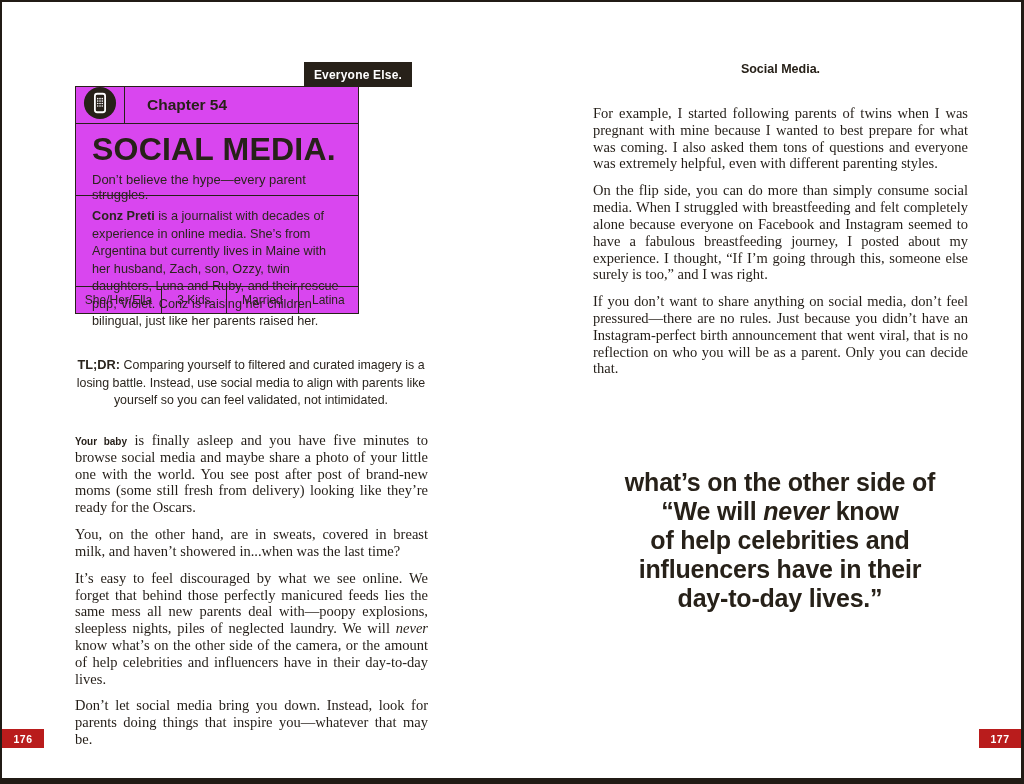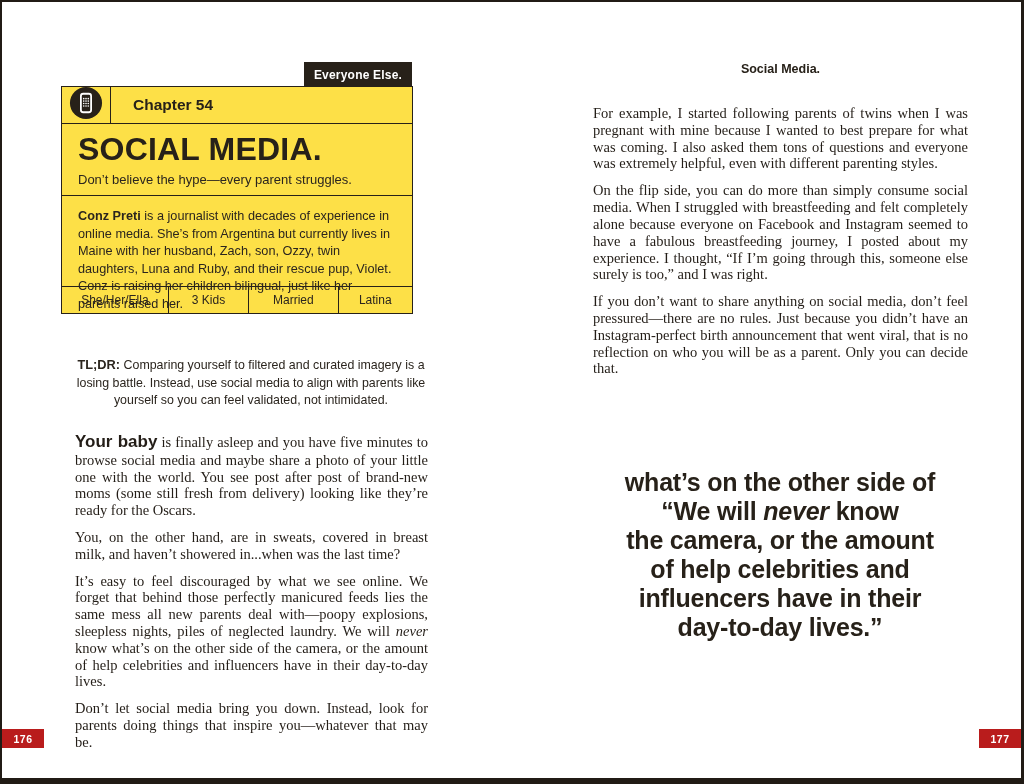--- a/index.html
+++ b/index.html
@@ -19,22 +19,22 @@
   .edge-right { top: 0; right: 0; width: 3px; height: 784px; }
 
   
   .tab {
     position: absolute; left: 304px; top: 62px; width: 108px; height: 25px;
     background: #272119; color: #fff;
     font-weight: bold; font-size: 12px; letter-spacing: 0.2px;
     display: flex; align-items: center; justify-content: center;
   }
   .chapter-box {
-    position: absolute; left: 61px; top: 86px; width: 352px;
-    border: 1.5px solid #272119; background: #fde047;
+    position: absolute; left: 75px; top: 86px; width: 284px;
+    border: 1.5px solid #272119; background: #d946ef;
   }
   .box-row-header {
     height: 37px; display: flex; align-items: stretch;
     border-bottom: 1.5px solid #272119;
   }
   .icon-cell {
     width: 49px; border-right: 1.5px solid #272119;
     display: flex; align-items: center; justify-content: center;
   }
   .chapter-cell {
@@ -69,21 +69,21 @@
   .tldr b { font-size: 12.8px; }
 
   .body-col {
     position: absolute;
     font-family: "Liberation Serif", serif;
     font-size: 14.5px; line-height: 1.16; text-align: justify; color: #231d17;
   }
   .body-left { left: 75px; top: 432px; width: 353px; }
   .body-right { left: 593px; top: 105px; width: 375px; }
   .body-col p { margin-bottom: 10px; }
-  .lead-sans { font-family: "Liberation Sans", sans-serif; font-weight: bold; font-size: 17px; }
+  .lead-sans { font-family: "Liberation Sans", sans-serif; font-weight: bold; font-size: 10px; }
 
   .page-num {
     position: absolute; top: 729px; height: 19px; width: 42px;
     background: #b91c1c; color: #fff; font-weight: bold; font-size: 10.5px;
     letter-spacing: 0.5px; display: flex; align-items: center; justify-content: center;
   }
   .pn-left { left: 2px; }
   .pn-right { left: 979px; }
 
   
@@ -174,19 +174,18 @@
 
 <div class="body-col body-right">
   <p>For example, I started following parents of twins when I was pregnant with mine because I wanted to best prepare for what was coming. I also asked them tons of questions and everyone was extremely helpful, even with different parenting styles.</p>
   <p>On the flip side, you can do more than simply consume social media. When I struggled with breastfeeding and felt completely alone because everyone on Facebook and Instagram seemed to have a fabulous breastfeeding journey, I posted about my experience. I thought, “If I’m going through this, someone else surely is too,” and I was right.</p>
   <p>If you don’t want to share anything on social media, don’t feel pressured—there are no rules. Just because you didn’t have an Instagram-perfect birth announcement that went viral, that is no reflection on who you will be as a parent. Only you can decide that.</p>
 </div>
 
 <div class="pull-quote">
   <div>what’s on the other side of</div>
   <div><span>“We will</span> <i>never</i> <span>know</span></div>
-  <div>the camera, or the amount</div>
   <div>of help celebrities and</div>
   <div>influencers have in their</div>
   <div>day-to-day lives.”</div>
 </div>
 
 <div class="page-num pn-right">177</div>
 
 </body></html>

